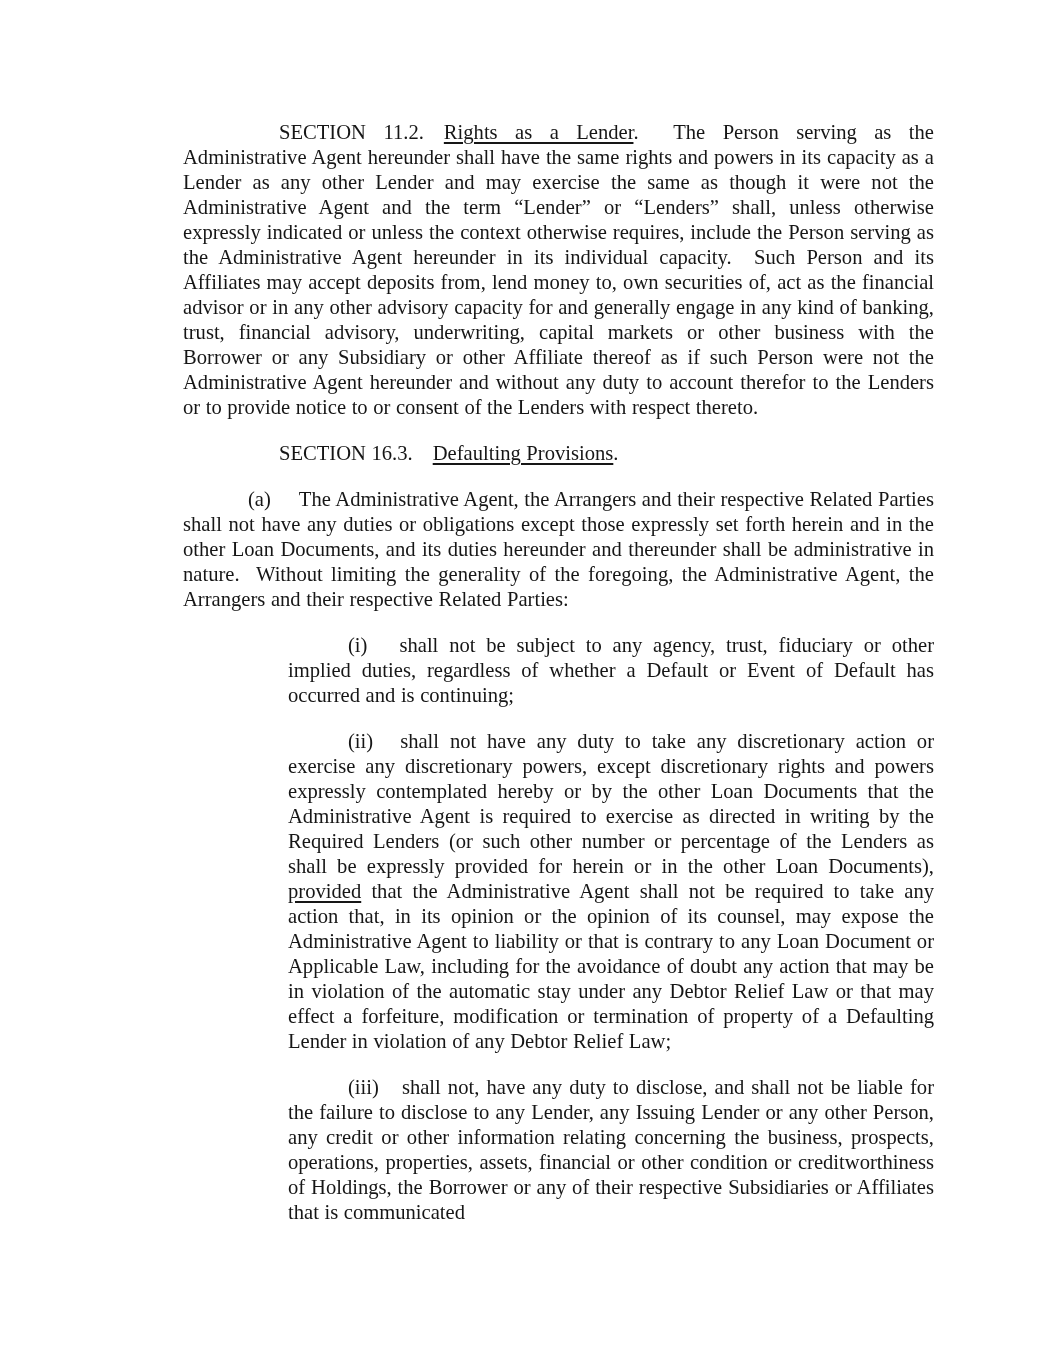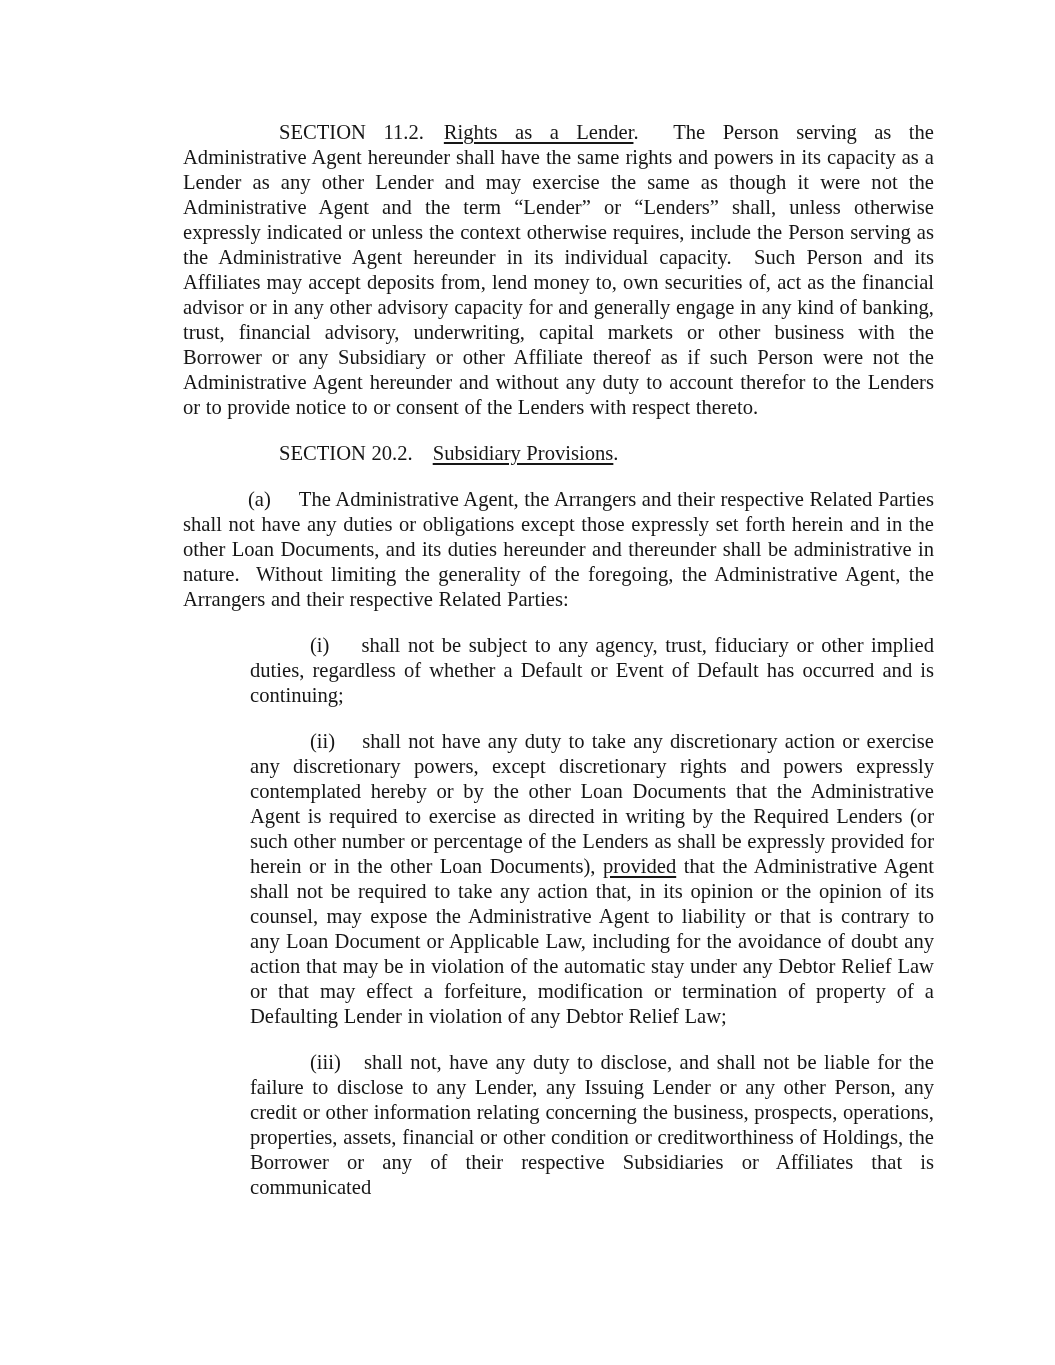--- a/index.html
+++ b/index.html
@@ -26,29 +26,29 @@
     word-spacing: 0.02em;
   }
   p.para:last-child { margin-bottom: 0; }
   
   p.body { text-indent: 0; }
   
   p.section { text-indent: 96px; }
   
   p.level-a { text-indent: 65px; }
   
-  p.level-roman { margin-left: 67px; text-indent: 60px; }
+  p.level-roman { margin-left: 105px; text-indent: 60px; }
   .u { text-decoration: underline; text-underline-offset: 3px; }
   .tab { display: inline-block; height: 1px; }
 </style>
 </head>
 <body>
 
 <div class="page">
   <main class="content">
       <p class="para section"><span>SECTION 11.2.</span><span class="tab" style="width: 20px;"></span><span class="u">Rights as a Lender</span><span>.&nbsp; The Person serving as the Administrative Agent hereunder shall have the same rights and powers in its capacity as a Lender as any other Lender and may exercise the same as though it were not the Administrative Agent and the term “Lender” or “Lenders” shall, unless otherwise expressly indicated or unless the context otherwise requires, include the Person serving as the Administrative Agent hereunder in its individual capacity.&nbsp; Such Person and its Affiliates may accept deposits from, lend money to, own securities of, act as the financial advisor or in any other advisory capacity for and generally engage in any kind of banking, trust, financial advisory, underwriting, capital markets or other business with the Borrower or any Subsidiary or other Affiliate thereof as if such Person were not the Administrative Agent hereunder and without any duty to account therefor to the Lenders or to provide notice to or consent of the Lenders with respect thereto.</span></p>
-      <p class="para section"><span>SECTION 20.2.</span><span class="tab" style="width: 20px;"></span><span class="u">Subsidiary Provisions</span><span>.</span></p>
+      <p class="para section"><span>SECTION 16.3.</span><span class="tab" style="width: 20px;"></span><span class="u">Defaulting Provisions</span><span>.</span></p>
       <p class="para level-a"><span>(a)</span><span class="tab" style="width: 28px;"></span><span>The Administrative Agent, the Arrangers and their respective Related Parties shall not have any duties or obligations except those expressly set forth herein and in the other Loan Documents, and its duties hereunder and thereunder shall be administrative in nature.&nbsp; Without limiting the generality of the foregoing, the Administrative Agent, the Arrangers and their respective Related Parties:</span></p>
       <p class="para level-roman"><span>(i)</span><span class="tab" style="width: 32px;"></span><span>shall not be subject to any agency, trust, fiduciary or other implied duties, regardless of whether a Default or Event of Default has occurred and is continuing;</span></p>
       <p class="para level-roman"><span>(ii)</span><span class="tab" style="width: 27px;"></span><span>shall not have any duty to take any discretionary action or exercise any discretionary powers, except discretionary rights and powers expressly contemplated hereby or by the other Loan Documents that the Administrative Agent is required to exercise as directed in writing by the Required Lenders (or such other number or percentage of the Lenders as shall be expressly provided for herein or in the other Loan Documents), </span><span class="u">provided</span><span> that the Administrative Agent shall not be required to take any action that, in its opinion or the opinion of its counsel, may expose the Administrative Agent to liability or that is contrary to any Loan Document or Applicable Law, including for the avoidance of doubt any action that may be in violation of the automatic stay under any Debtor Relief Law or that may effect a forfeiture, modification or termination of property of a Defaulting Lender in violation of any Debtor Relief Law;</span></p>
       <p class="para level-roman"><span>(iii)</span><span class="tab" style="width: 23px;"></span><span>shall not, have any duty to disclose, and shall not be liable for the failure to disclose to any Lender, any Issuing Lender or any other Person, any credit or other information relating concerning the business, prospects, operations, properties, assets, financial or other condition or creditworthiness of Holdings, the Borrower or any of their respective Subsidiaries or Affiliates that is communicated</span></p>
     </main>
 </div>
 
 </body></html>

